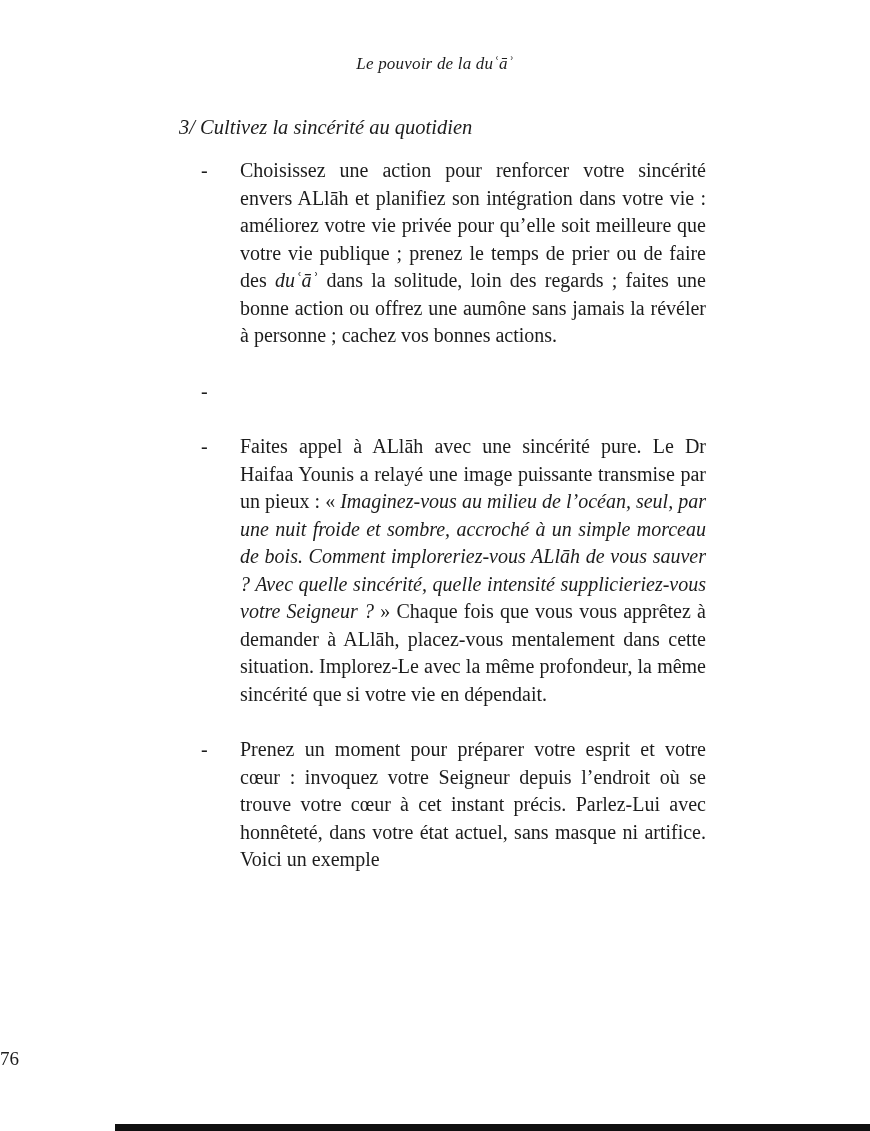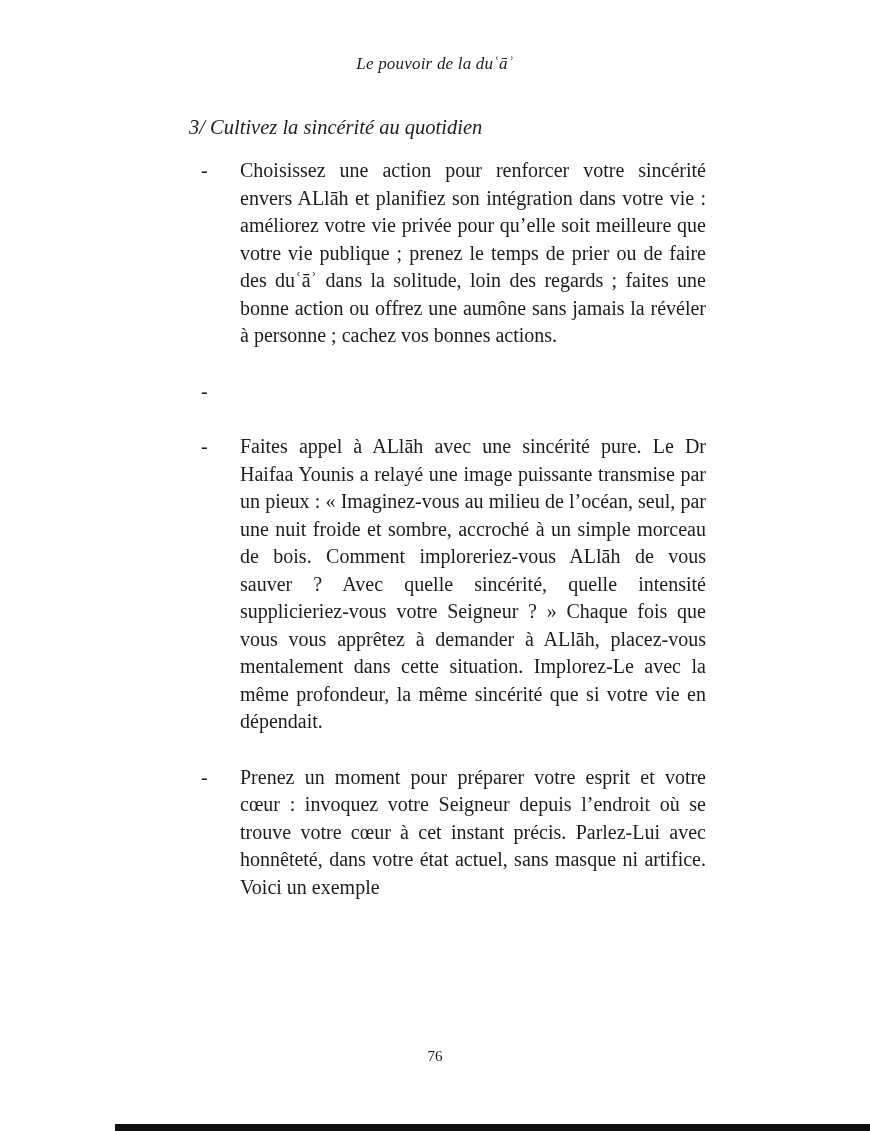--- a/index.html
+++ b/index.html
@@ -29,21 +29,21 @@
   .content {
     position: absolute;
     top: 114px;
     left: 175px;
     width: 531px;
   }
   .section-heading {
     font-style: italic;
     font-size: 20.5px;
     line-height: 27px;
-    margin: 0 0 16px 14px;
+    margin: 0 0 16px 4px;
     font-weight: normal;
   }
   .bullet {
     display: flex;
     margin-bottom: 28px;
   }
   .bullet:last-child { margin-bottom: 0; }
   .bullet-marker {
     width: 65px;
     box-sizing: border-box;
@@ -51,28 +51,27 @@
     flex: 0 0 65px;
     font-size: 20px;
     line-height: 27.5px;
   }
   .bullet-text {
     flex: 1 1 auto;
     font-size: 20px;
     line-height: 27.5px;
     text-align: justify;
   }
-  .bullet-text .it { }
+  .bullet-text .it { font-style: italic; }
   .page-number {
     position: absolute;
     top: 1048px;
     left: 0;
     width: 100%;
-    text-align: center;
-    font-size: 15px;
+    font-size: 19px;
   }
   .bottom-bar {
     position: absolute;
     left: 115px;
     right: 0;
     bottom: 0;
     height: 7px;
     background: #101010;
   }
 </style>

